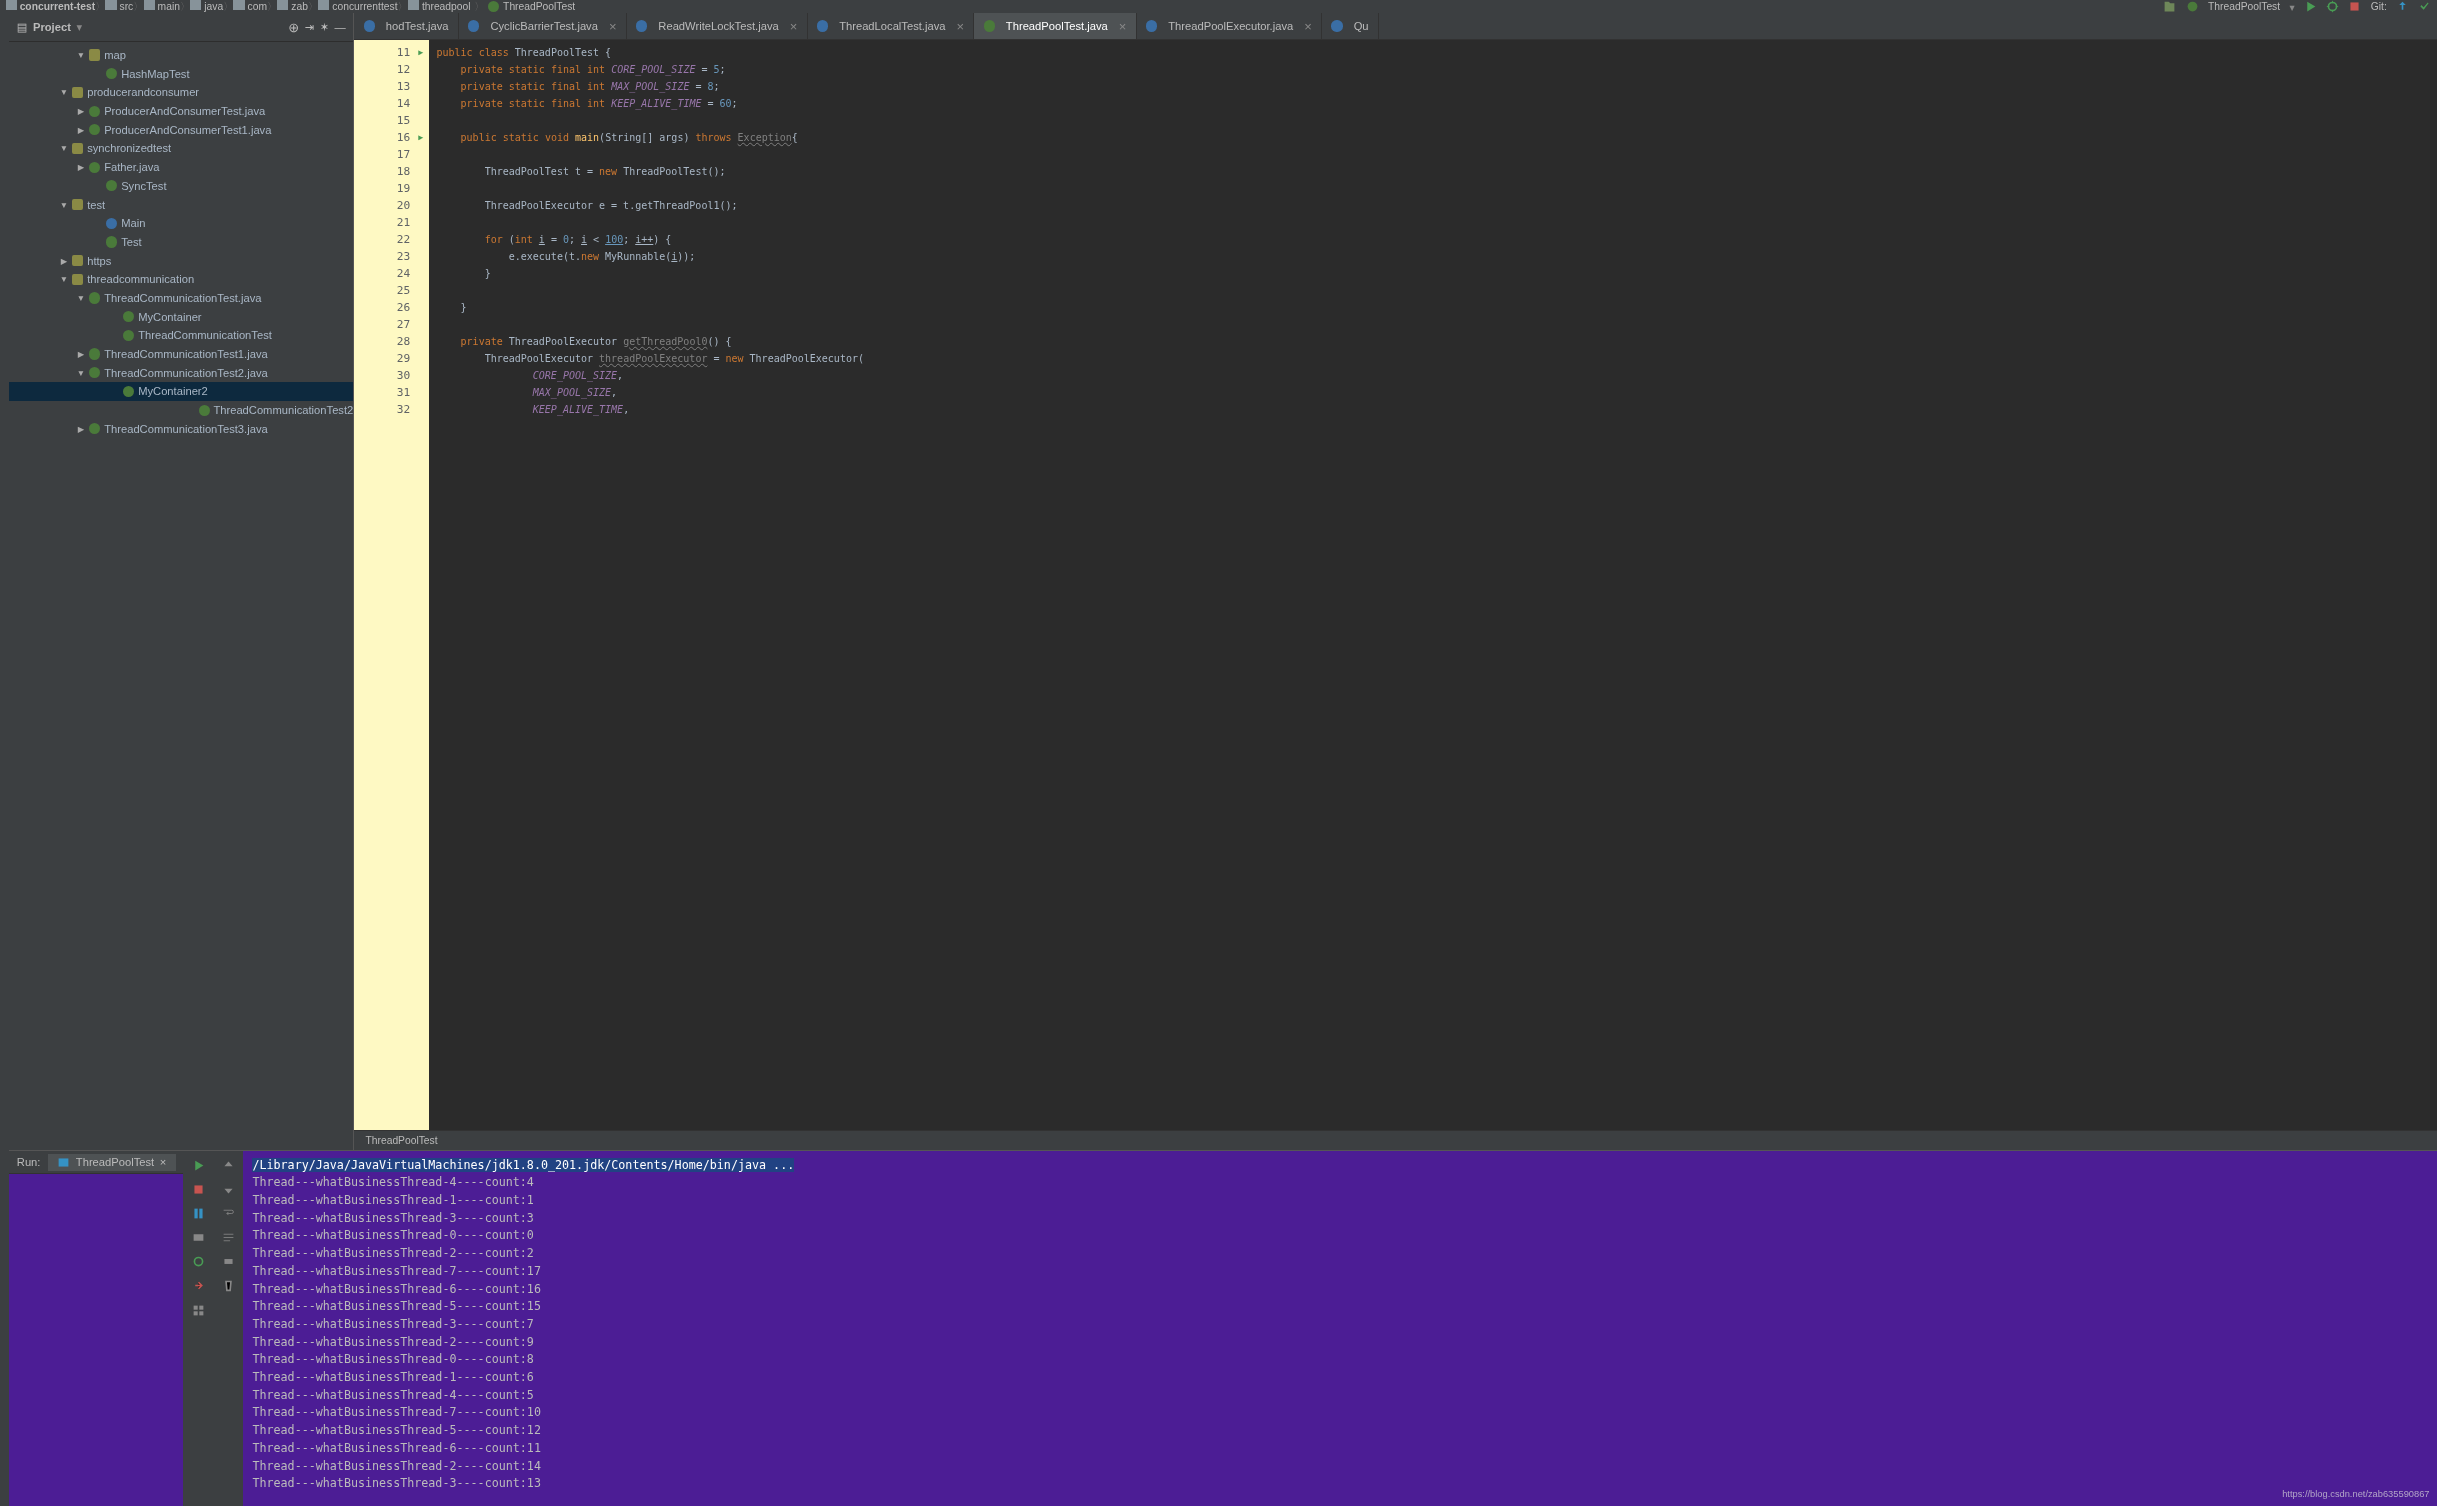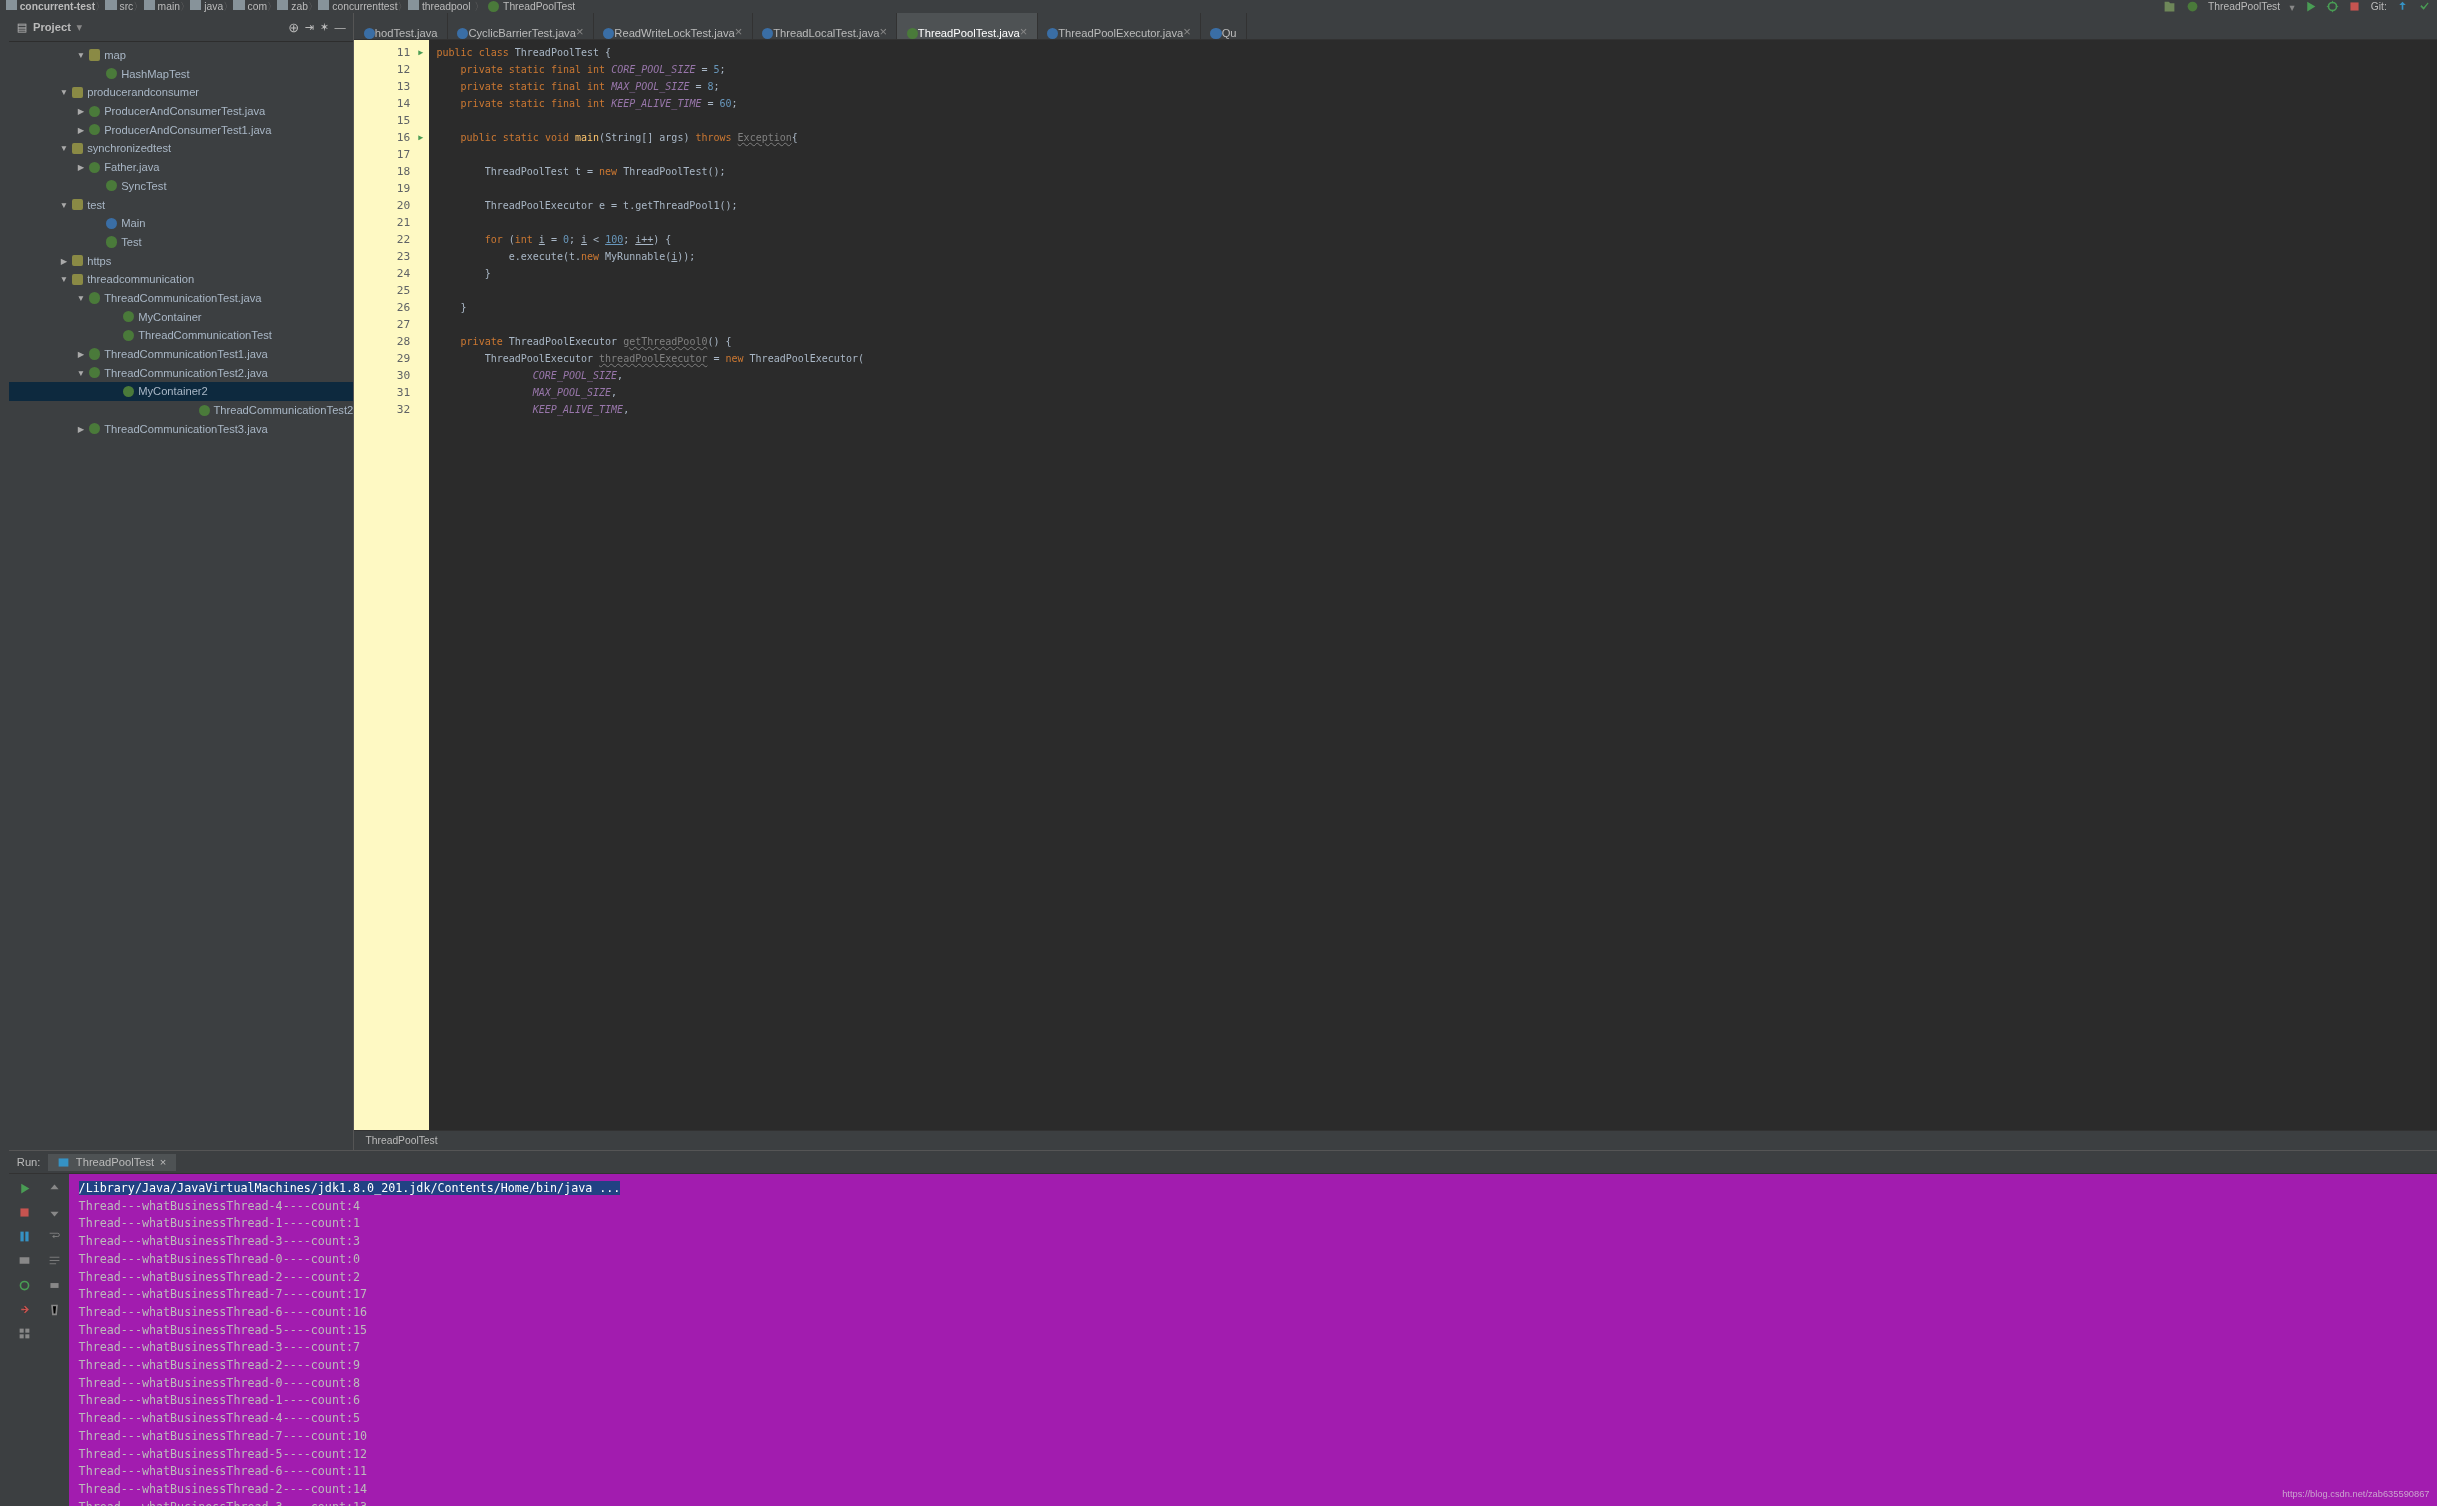--- a/index.html
+++ b/index.html
@@ -16,35 +16,35 @@
   .sidebar-header .spacer{flex:1}
   .tree{flex:1;overflow:auto;padding-top:3.7px}
   .tree-row{display:flex;align-items:center;height:18.7px;gap:3.7px;white-space:nowrap}
   .tree-row.selected{background:#0d293e}
   .arrow{width:9.3px;text-align:center;color:#aaa;font-size:8.4px}
   .pkg-ico{width:11.2px;height:11.2px;background:#8a8a45;border-radius:1.9px;display:inline-block}
   .java-ico{width:11.2px;height:11.2px;border-radius:50%;background:#4a7a3a;display:inline-block;position:relative}
   .java-ico.blue{background:#3a6ea5}
   .editor-zone{flex:1;display:flex;flex-direction:column;background:#2b2b2b;min-width:0}
   .tabs{height:26px;background:#3c3f41;display:flex;align-items:stretch;border-bottom:0.9px solid #323232;font-family:sans-serif;font-size:11.2px}
-  .tab{display:flex;align-items:flex-end;gap:0;padding:0 9.3px;border-right:0.9px solid #323232;color:#bbb;cursor:pointer}
+  .tab{display:flex;align-items:center;gap:11px;padding:0 9.3px;border-right:0.9px solid #323232;color:#bbb;cursor:pointer}
   .tab.active{background:#4e5254;color:#fff}
   .tab .close{color:#888;font-size:13px}
   .editor{flex:1;display:flex;min-height:0;position:relative}
   .gutter{width:56px;background:#fef9c3;color:#606366;text-align:right;padding:3.7px 18.7px 3.7px 0;font-size:11.2px;line-height:17px;white-space:pre}
   .gutter-line{position:relative;height:17px}
   .code{flex:1;padding:3.7px 0 3.7px 7.5px;font-size:10px;line-height:17px;white-space:pre}
   .code-line{height:17px}
   .kw{color:#cc7832}
   .const{color:#9876aa;font-style:italic}
   .num{color:#6897bb}
   .mname{color:#ffc66d}
   .unused{color:#808080;text-decoration:underline wavy #808080}
   .breadcrumb-bar{height:18.7px;background:#3c3f41;border-top:0.9px solid #323232;color:#bbb;font-family:sans-serif;font-size:10.3px;display:flex;align-items:center;padding:0 11.2px}
-  .run-panel{height:355px;background:#a21caf;display:flex;flex-direction:column;border-top:0.9px solid #555}
+  .run-panel{height:355px;background:#4c1d95;display:flex;flex-direction:row;border-top:0.9px solid #555}
   .run-header{height:22.4px;background:#3c3f41;display:flex;align-items:center;gap:7.5px;padding:0 7.5px;font-family:sans-serif;font-size:11.2px;color:#bbb;border-bottom:0.9px solid #323232}
   .run-tab{background:#4e5254;padding:1.9px 9.3px;display:flex;align-items:center;gap:5.6px}
   .run-body{flex:1;display:flex;min-height:0}
   .run-tools{width:60px;background:#3c3f41;display:flex}
   .run-tools-col{width:30px;display:flex;flex-direction:column;align-items:center;gap:11.2px;padding-top:7.5px}
   .console{flex:1;overflow:auto;padding:5.6px 9.3px;font-size:11.7px;line-height:17.7px;color:#bbb;white-space:pre}
   .console .first{background:#214283;color:#fff;display:inline}
   .watermark{position:absolute;bottom:7px;right:7.5px;color:#ddd;font-size:9.3px;font-family:sans-serif;opacity:.7}
   svg.mini{width:13px;height:13px}
   .run-btn-green{color:#499c54}

